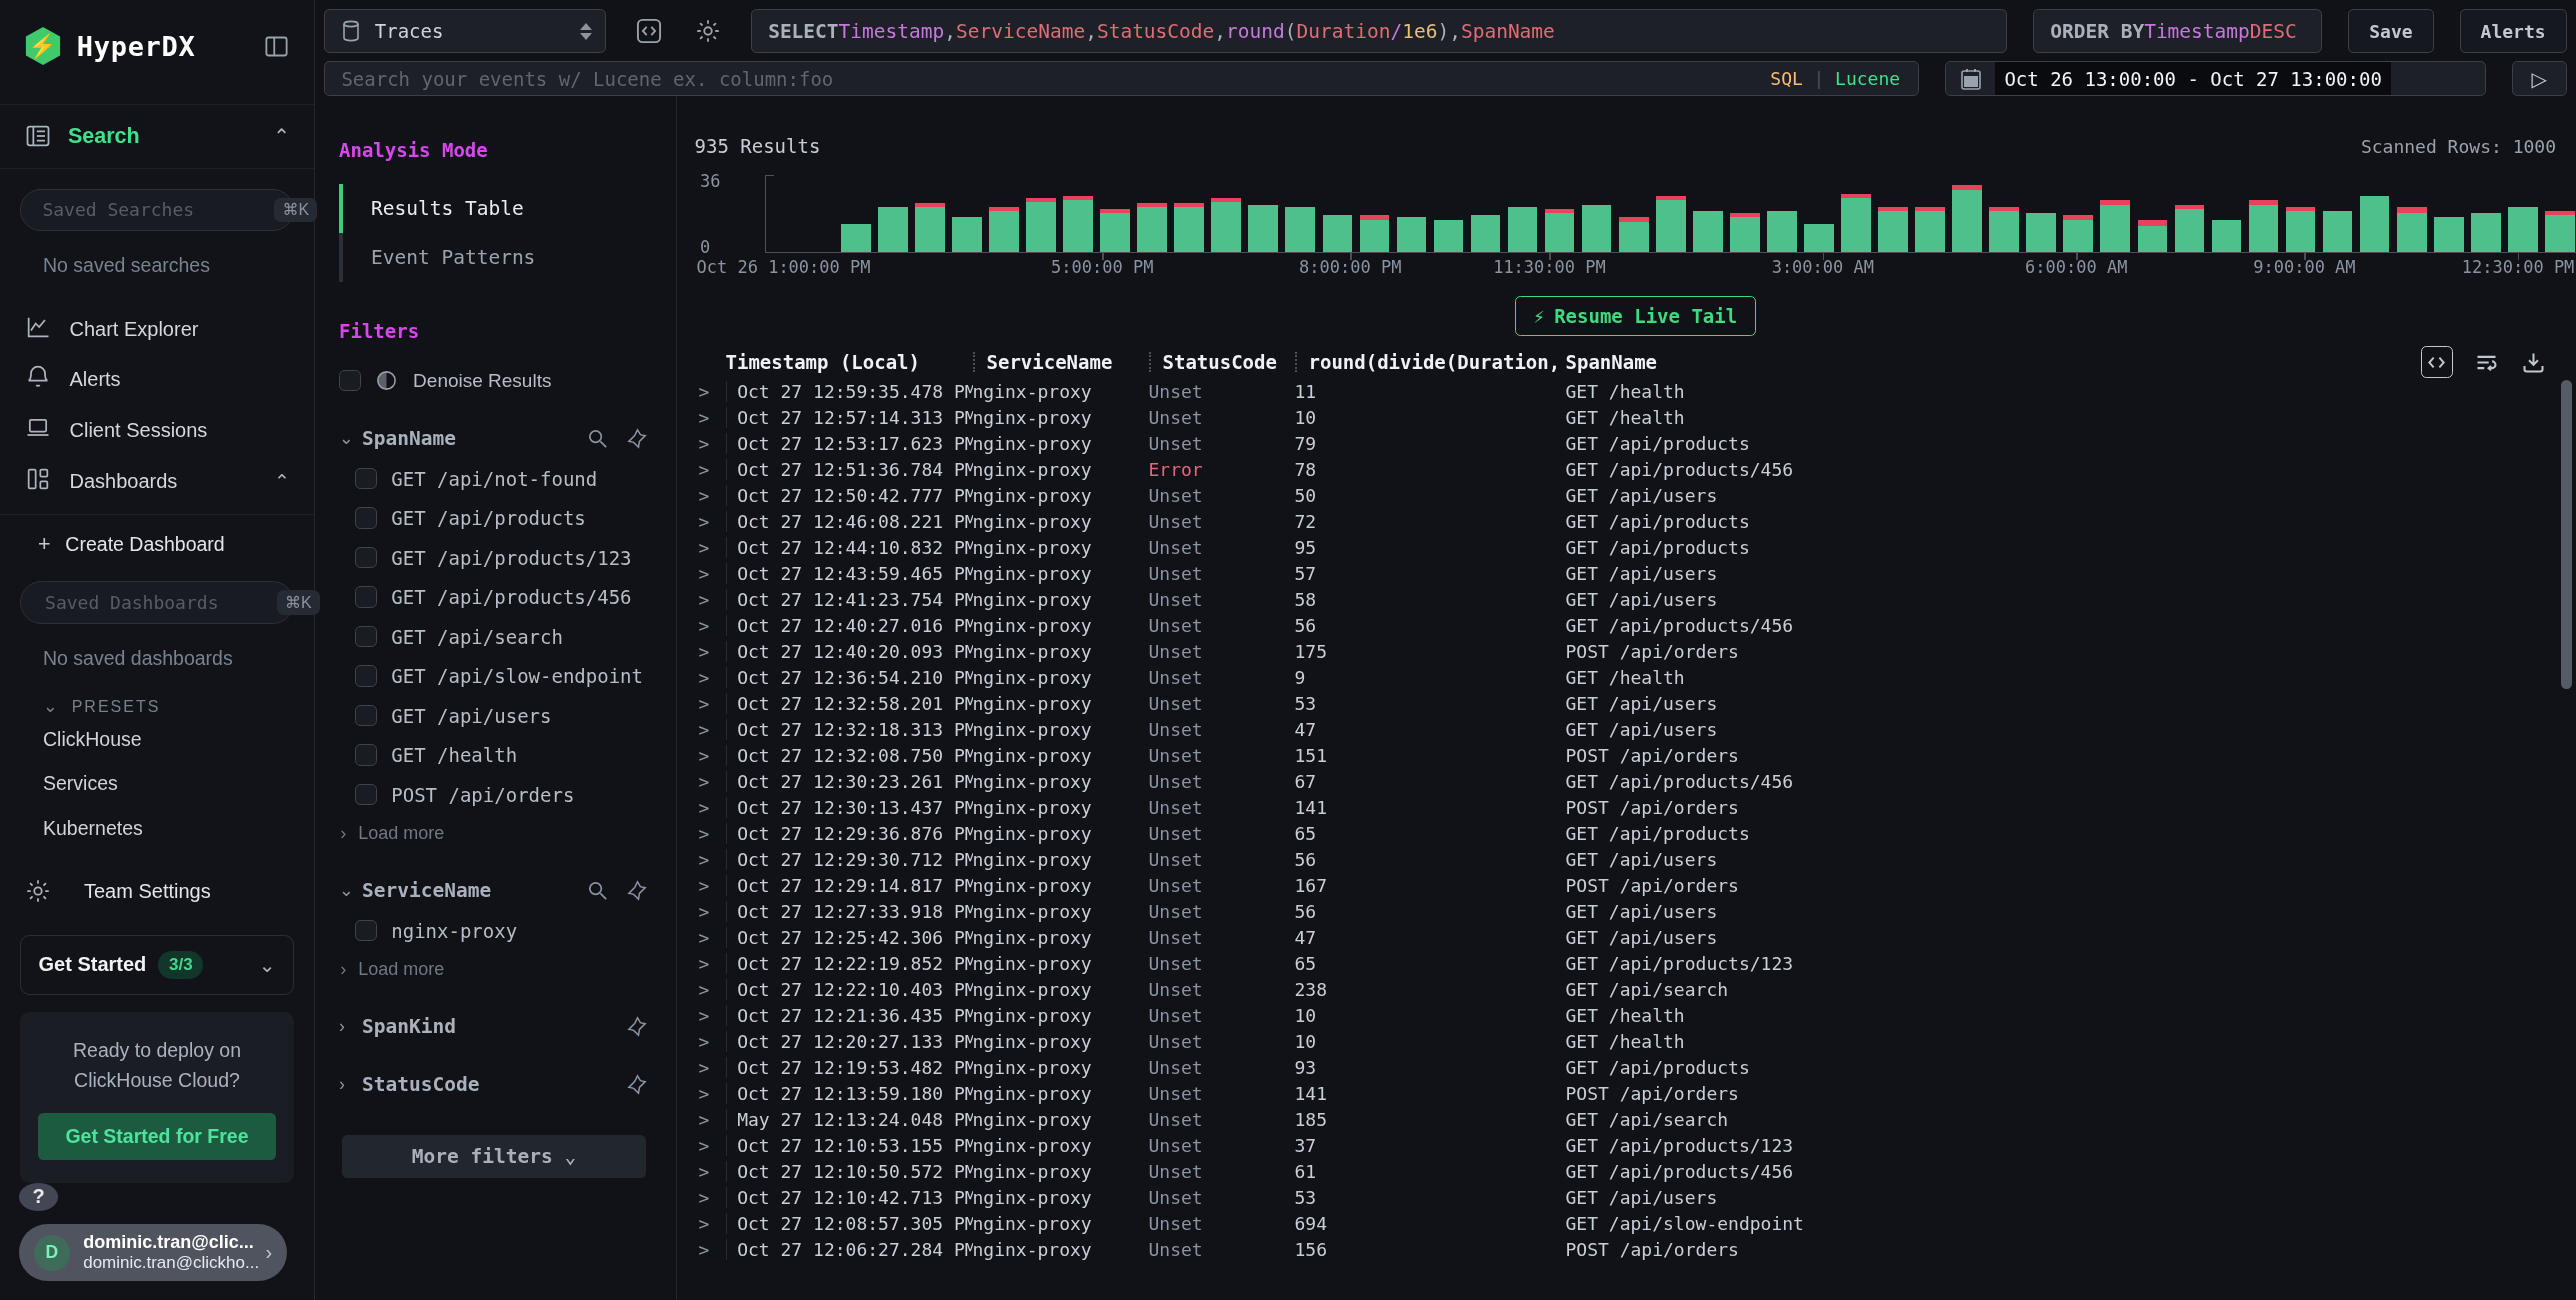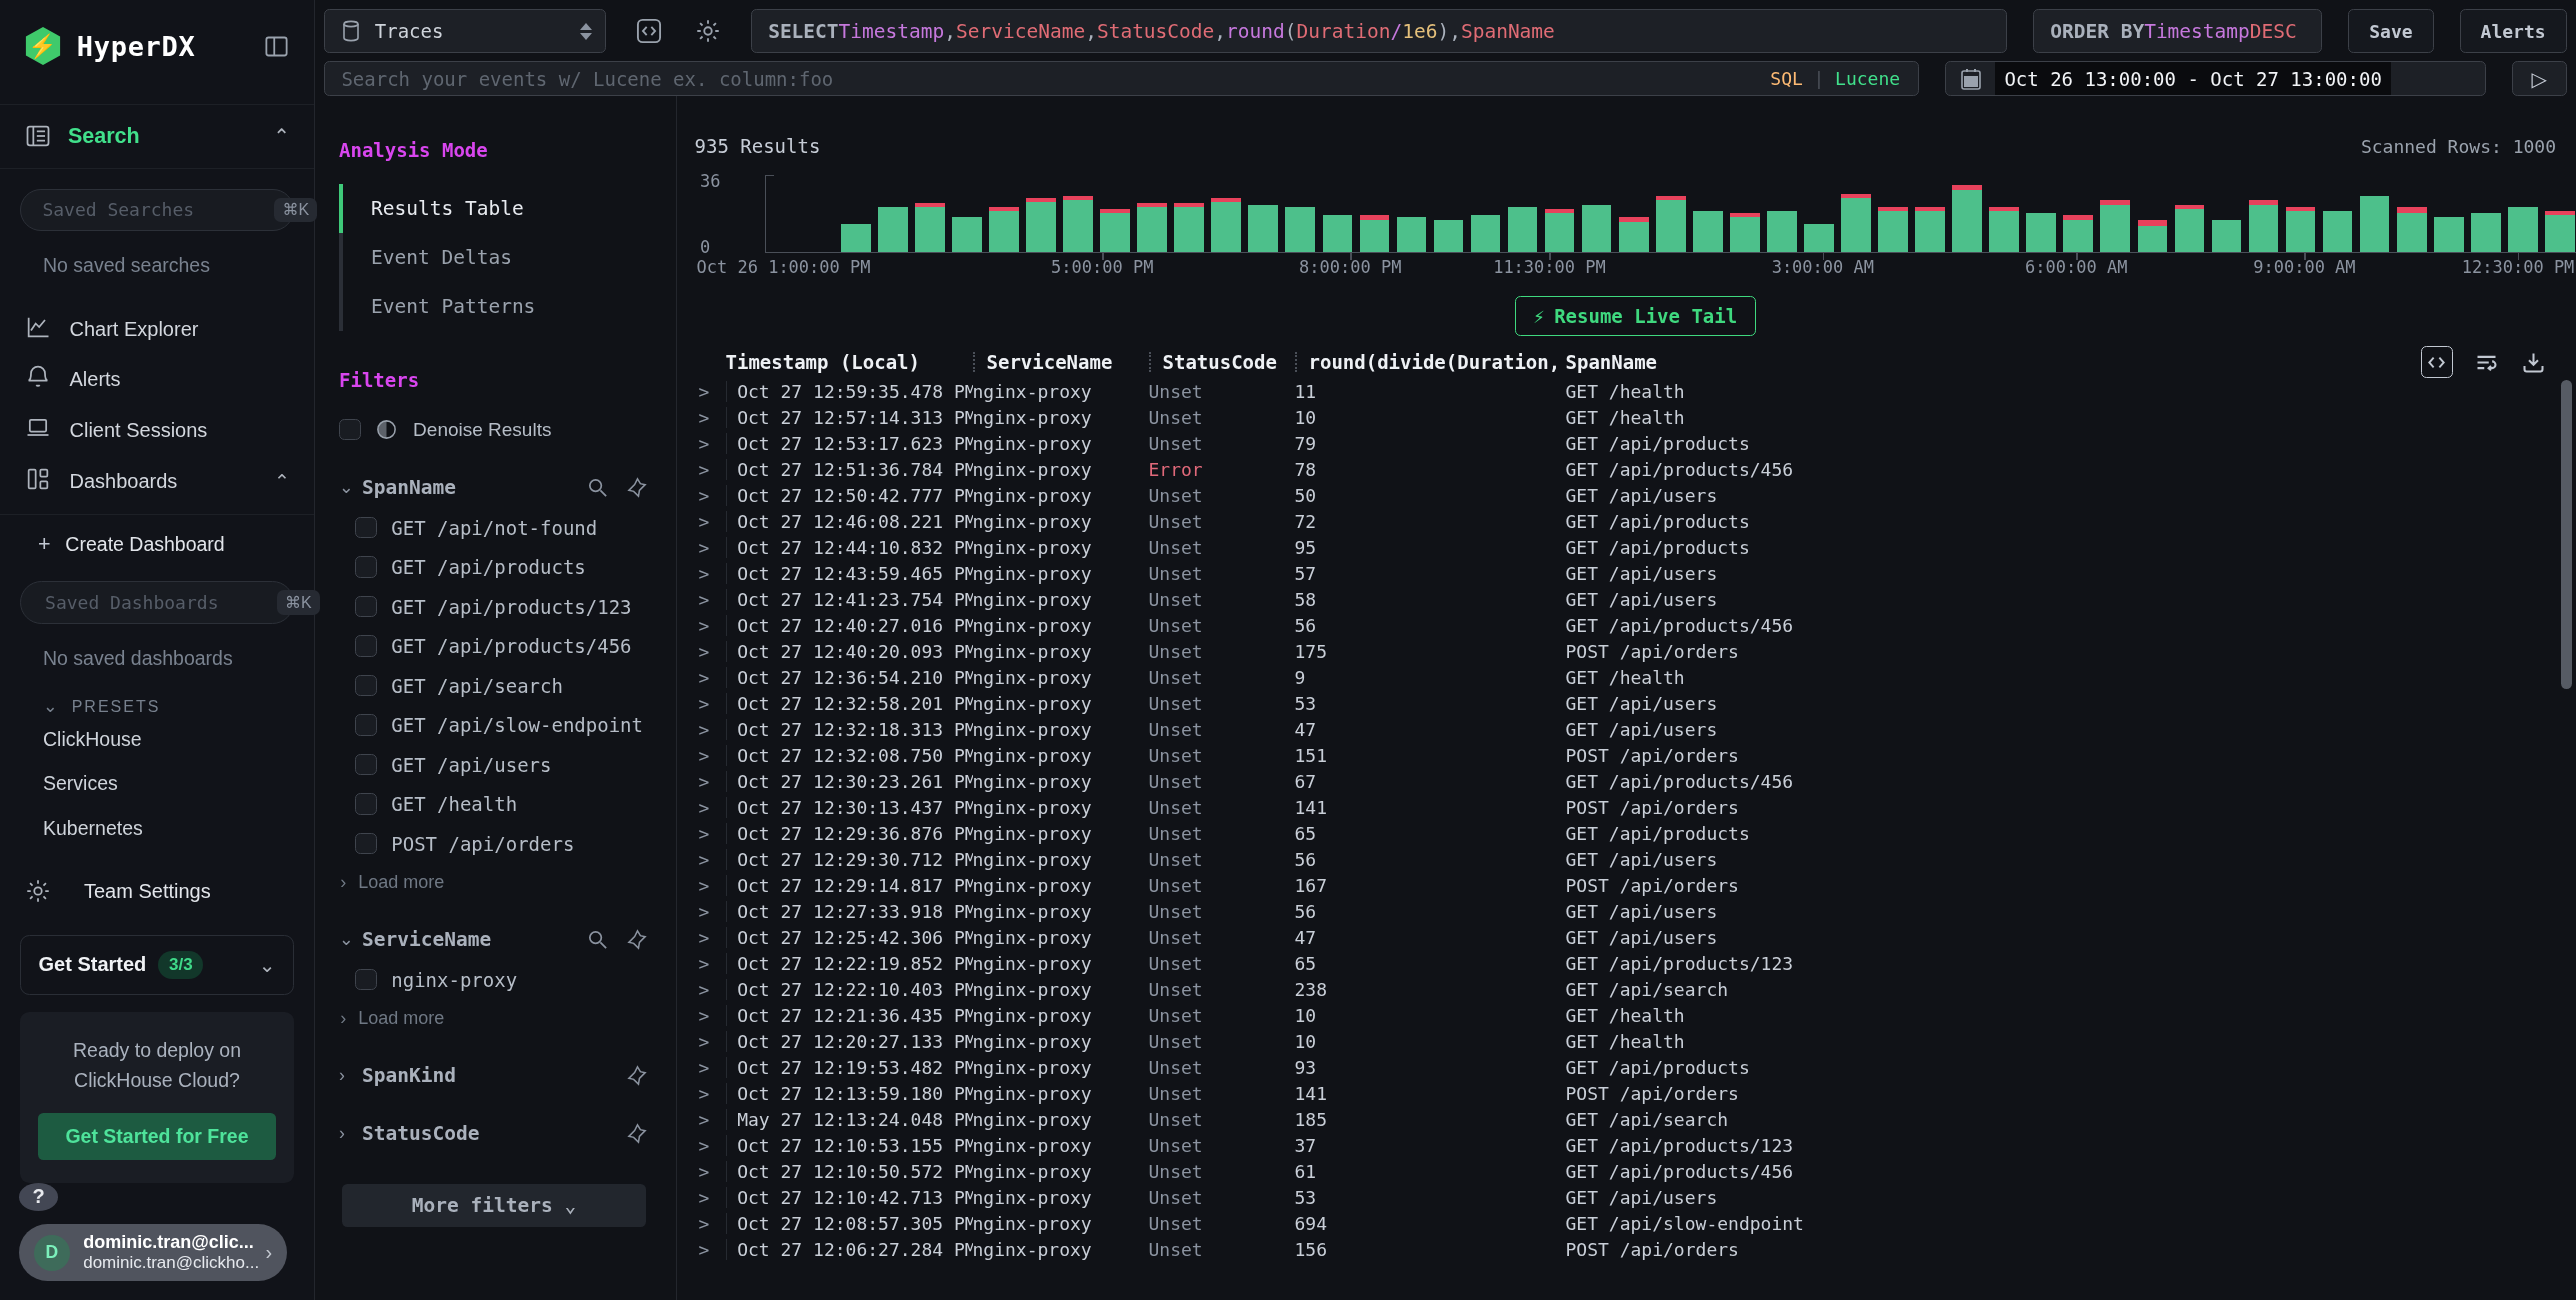--- a/index.html
+++ b/index.html
@@ -341,23 +341,20 @@
 
     <div class="workspace">
 
       <div class="fpanel">
         <div class="f-head">Analysis Mode</div>
         <div class="mode-list" id="mode-list">
             <div class="mode mono active">
               <span>Results Table</span>
             </div>
             <div class="mode mono">
-              <span>Event Deltas</span>
-            </div>
-            <div class="mode mono">
               <span>Event Patterns</span>
             </div>
           </div>
 
         <div class="f-head filters-title">Filters</div>
         <div class="chk-row">
           <span class="chk"></span>
           <svg width="23" height="23" viewBox="0 0 24 24">
               <circle cx="12" cy="12" r="9" fill="none" stroke="#9aa2ad" stroke-width="1.6"></circle>
               <path d="M12 3a9 9 0 0 0 0 18z" fill="#9aa2ad" opacity=".55"></path>

